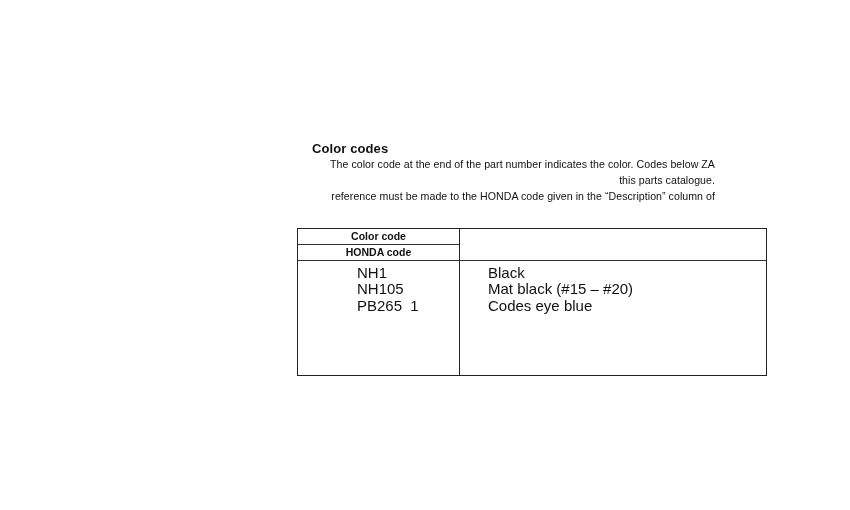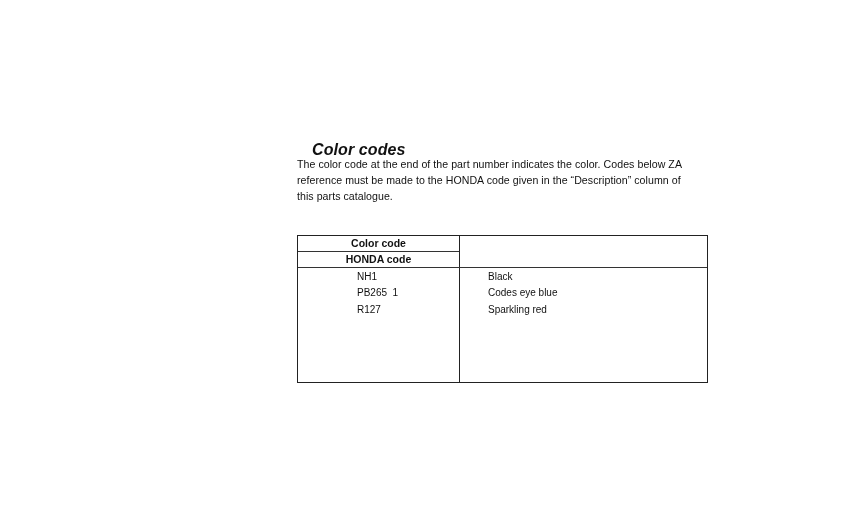--- a/index.html
+++ b/index.html
@@ -12,41 +12,41 @@
       height: 510px;
       position: relative;
       overflow: hidden;
       font-family: "Liberation Sans", "DejaVu Sans", sans-serif;
       color: #111111;
     }
     .section-title {
       position: absolute;
       left: 312px;
       top: 141px;
-      font-size: 16px;
+      font-size: 13px;
       font-weight: bold;
       letter-spacing: 0.1px;
-      font-style: italic;
     }
     .intro {
       position: absolute;
       left: 297px;
       top: 156px;
       width: 418px;
       font-size: 10.6px;
       line-height: 16px;
       margin: 0;
       letter-spacing: 0.05px;
+      text-align: right;
     }
     .intro span { display: block; white-space: nowrap; }
     .table {
       position: absolute;
       left: 297px;
-      top: 235px;
-      width: 411px;
+      top: 228px;
+      width: 470px;
       height: 148px;
       border: 1px solid #222;
       box-sizing: border-box;
     }
     .col-divider {
       position: absolute;
       left: 161px;
       top: 0;
       width: 1px;
       height: 100%;
@@ -79,21 +79,21 @@
     .hdr-desc { left: 162px; top: 9px; width: 247px; }
     .rows {
       position: absolute;
       left: 0;
       top: 33px;
       width: 100%;
     }
     .row {
       position: relative;
       height: 16.3px;
-      font-size: 10px;
+      font-size: 15px;
     }
     .cell-code {
       position: absolute;
       left: 59px;
       top: 2px;
       white-space: pre;
     }
     .cell-desc {
       position: absolute;
       left: 190px;
@@ -102,39 +102,39 @@
       text-align: center;
     }
   </style>
 </head>
 <body>
 
 <div class="section-title">Color codes</div>
 
 <p class="intro">
   <span>The color code at the end of the part number indicates the color. Codes below ZA</span>
+  <span>this parts catalogue.</span>
   <span>reference must be made to the HONDA code given in the “Description” column of</span>
-  <span>this parts catalogue.</span>
 </p>
 
 <div class="table">
   <div class="col-divider"></div>
   <div class="header-left-sep"></div>
   <div class="header-sep"></div>
 
   <div class="hdr hdr-color-code">Color code</div>
   <div class="hdr hdr-honda-code">HONDA code</div>
 
   <div class="rows">
     <div class="row">
       <span class="cell-code">NH1</span>
       <span class="cell-desc">Black</span>
     </div>
     <div class="row">
+      <span class="cell-code">NH105</span>
+      <span class="cell-desc">Mat black (#15 – #20)</span>
+    </div>
+    <div class="row">
       <span class="cell-code">PB265  1</span>
       <span class="cell-desc">Codes eye blue</span>
-    </div>
-    <div class="row">
-      <span class="cell-code">R127</span>
-      <span class="cell-desc">Sparkling red</span>
     </div>
   </div>
 </div>
 
 </body></html>

